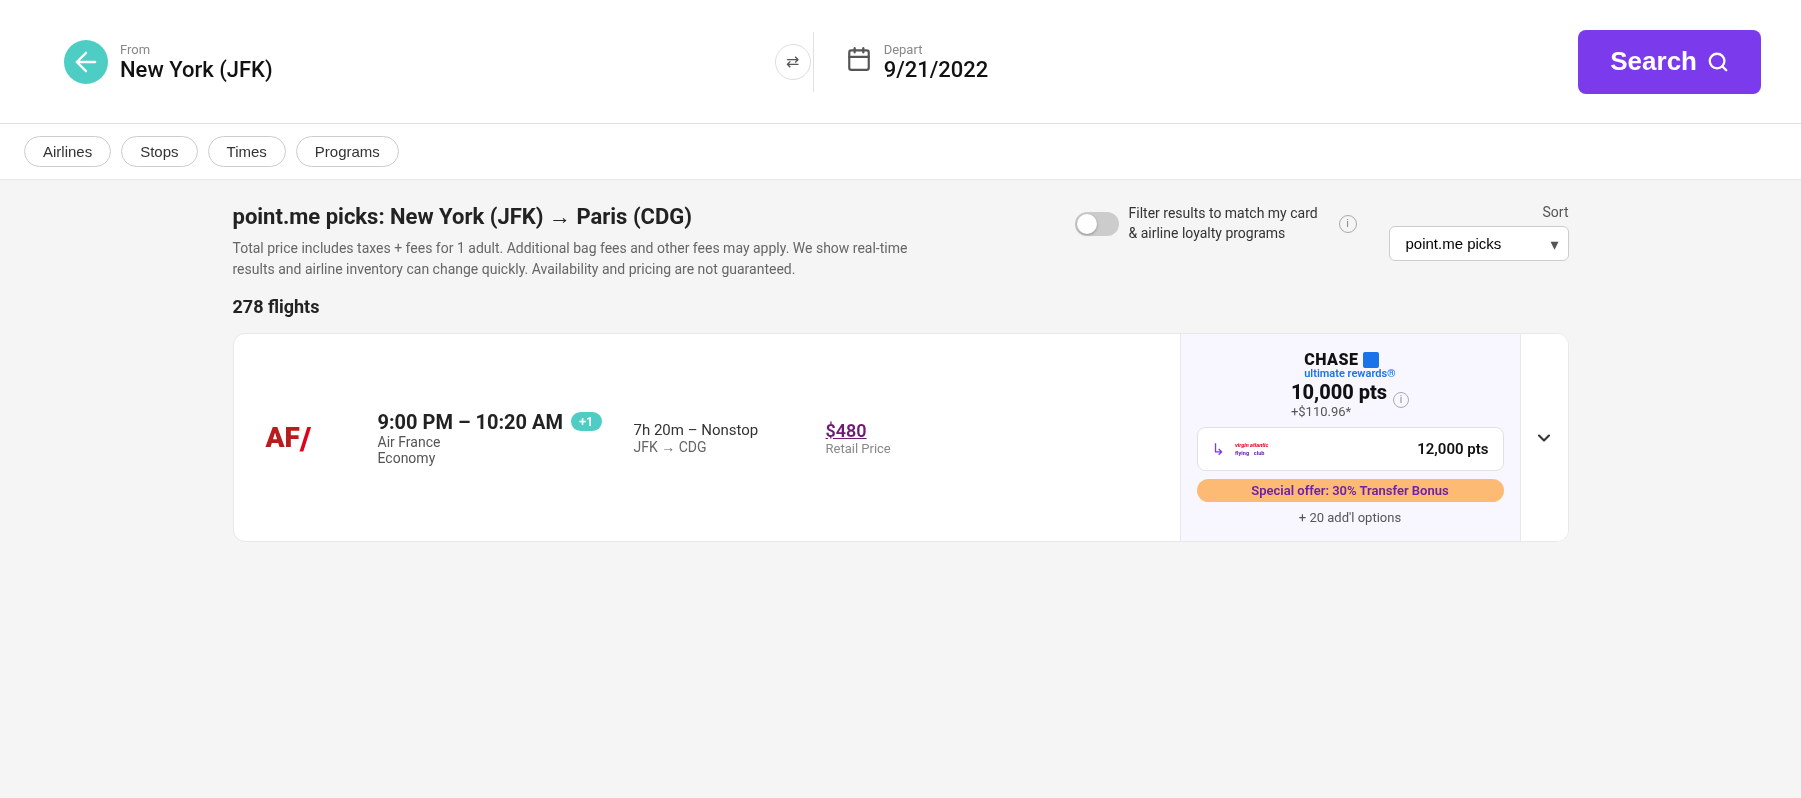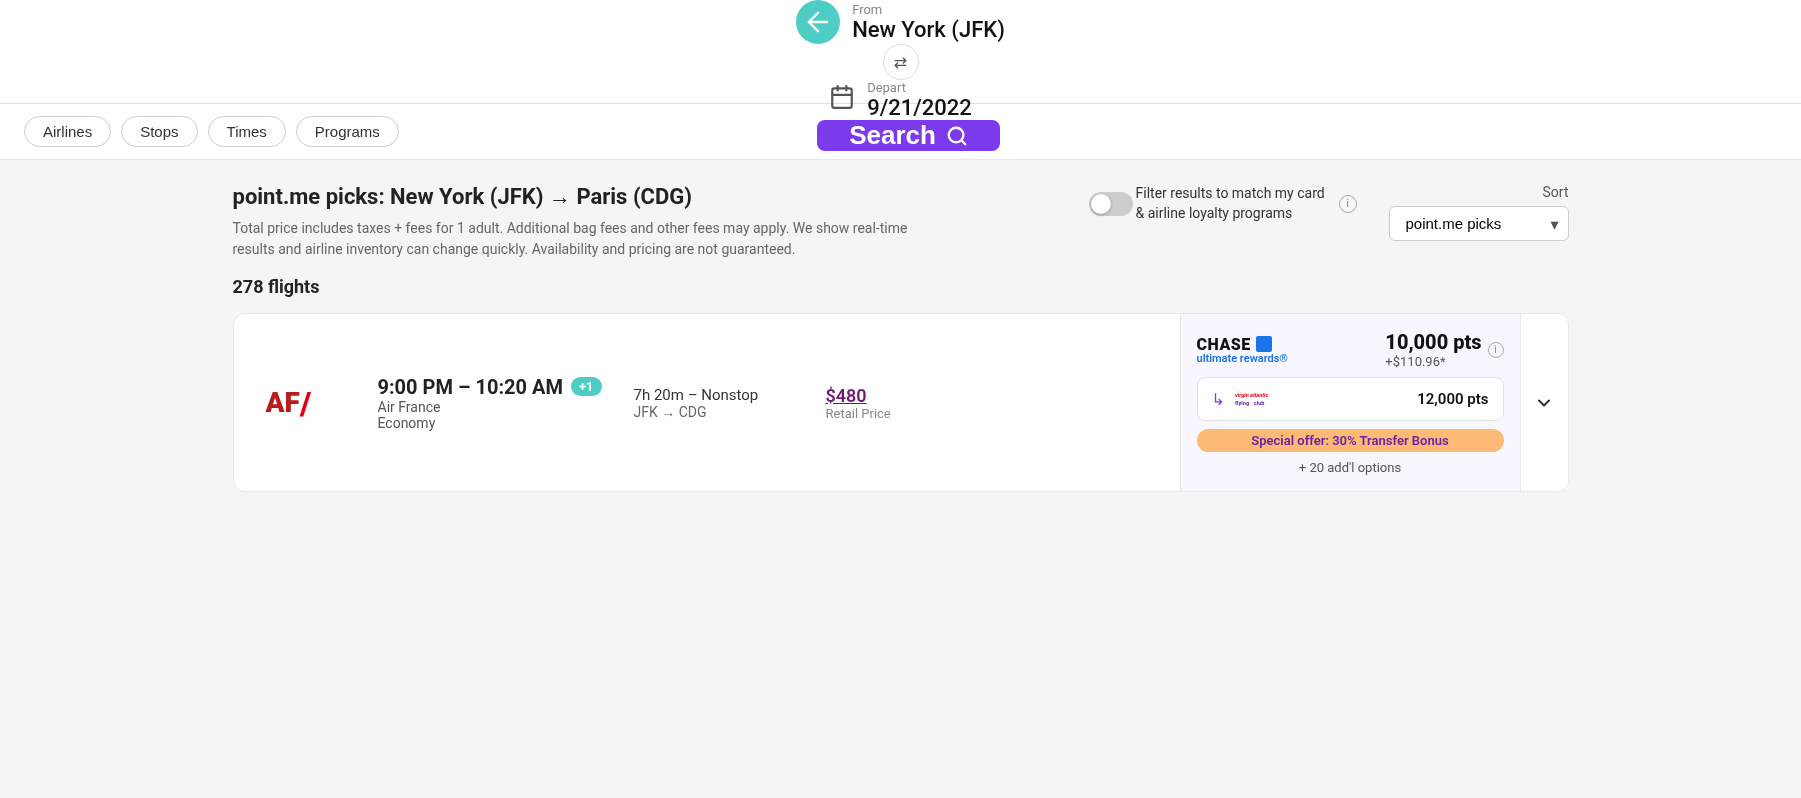--- a/index.html
+++ b/index.html
@@ -2,26 +2,25 @@
 <html><head>
   <meta charset="utf-8">
   <style>
     * { box-sizing: border-box; margin: 0; padding: 0; }
     body { font-family: -apple-system, BlinkMacSystemFont, 'Segoe UI', Roboto, sans-serif; background: #f5f5f5; color: #222; }
 
     
     .header {
       background: #fff;
       border-bottom: 1px solid #e0e0e0;
-      padding: 0 24px;
+      padding: 0 40px;
       display: flex;
       align-items: center;
       gap: 0;
-      height: 104px;
-      flex-direction: column;
+      height: 124px;
     }
     .search-field {
       display: flex;
       align-items: center;
       gap: 12px;
       padding: 0 24px;
       height: 100%;
       flex: 1;
     }
     .search-field.to-field {
@@ -130,21 +129,21 @@
 
     .results-header {
       display: flex;
       align-items: flex-start;
       justify-content: space-between;
       margin-bottom: 16px;
     }
     .filter-toggle-area {
       display: flex;
       align-items: center;
-      gap: 3px;
+      gap: 10px;
     }
     .toggle-label {
       font-size: 14px;
       color: #333;
       max-width: 200px;
       line-height: 1.4;
     }
     .toggle {
       width: 44px;
       height: 24px;
@@ -299,20 +298,21 @@
       padding: 16px;
       display: flex;
       flex-direction: column;
       gap: 8px;
       position: relative;
     }
     .chase-row {
       display: flex;
       justify-content: space-between;
       align-items: center;
+      flex-direction: column;
     }
     .chase-logo {
       display: flex;
       align-items: center;
       gap: 6px;
     }
     .chase-text {
       font-size: 16px;
       font-weight: 900;
       color: #111;

